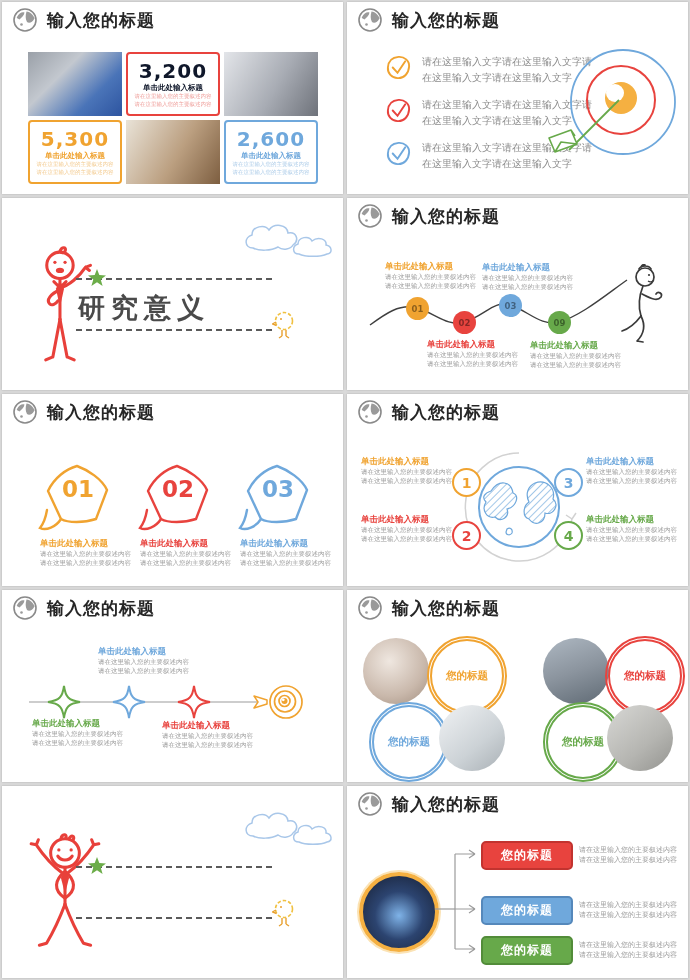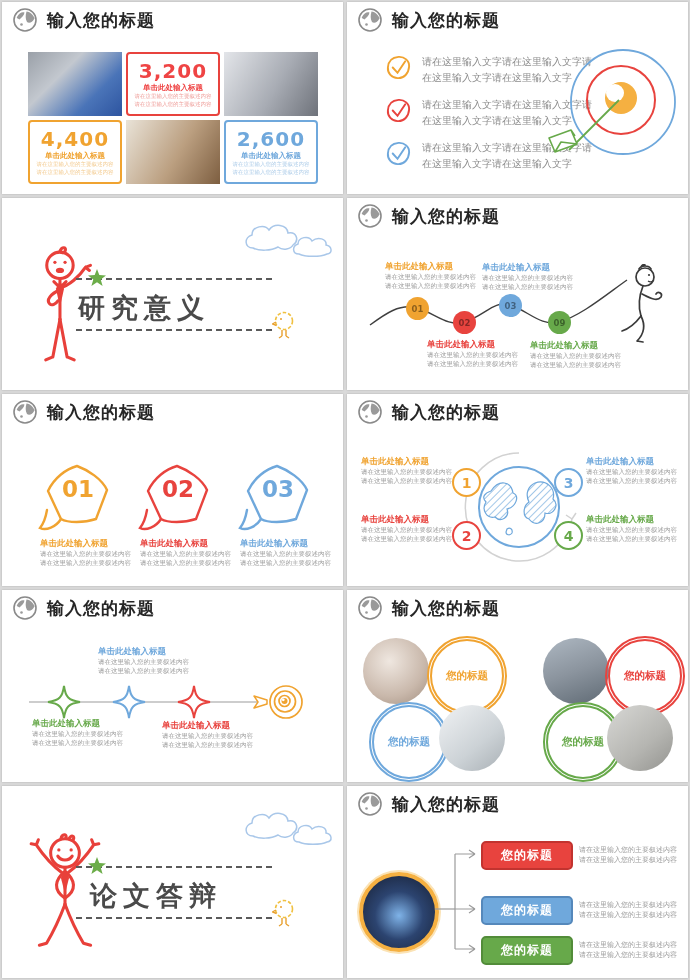--- a/index.html
+++ b/index.html
@@ -19,21 +19,21 @@
     grid-template-columns:repeat(3,1fr);grid-auto-rows:1fr;gap:4px;}
   .photo{background:#ccc;}
   .ph-car{background:linear-gradient(135deg,#9aa0a8 0%,#c3c8cf 35%,#4a74b8 70%,#2d54a0 100%);}
   .ph-tablet{background:linear-gradient(120deg,#e3e5e9 0%,#a8acb4 55%,#6e727a 100%);}
   .ph-laptop{background:linear-gradient(120deg,#e9e3d8 0%,#bb9f80 55%,#7d5e40 100%);}
   .stat{border:2.5px solid;border-radius:4px;display:flex;flex-direction:column;align-items:center;
     justify-content:center;text-align:center;padding:2px;}
   .stat .val{font-size:20px;font-weight:bold;letter-spacing:1px;line-height:1.1;}
   .stat .sl{font-size:7.5px;font-weight:bold;margin-top:1px;}
   .stat .sd{font-size:5.5px;line-height:1.35;}
-  .st-red{border-color:#E8433E}.st-red .val,.st-red .sl{color:#ef4444}.st-red .sd{color:#efa09c}
+  .st-red{border-color:#E8433E}.st-red .val,.st-red .sl{color:#0f172a}.st-red .sd{color:#efa09c}
   .st-yellow{border-color:#F0A330}.st-yellow .val,.st-yellow .sl{color:#F0A330}.st-yellow .sd{color:#f3cb90}
   .st-blue{border-color:#6FA8DC}.st-blue .val,.st-blue .sl{color:#6FA8DC}.st-blue .sd{color:#aecde9}
   
   .chkrow{position:absolute;left:38px;display:flex;gap:10px;align-items:flex-start;}
   .chktxt{font-size:10px;color:#8c8c8c;line-height:1.55;width:170px;}
   
   .dashline{position:absolute;border-top:2px dashed #5a5a5a;width:196px;left:74px;}
   .bighead{position:absolute;font-size:27px;font-weight:600;color:#4a4a4a;letter-spacing:6px;}
   
   .tl-dot{position:absolute;width:23px;height:23px;border-radius:50%;display:flex;align-items:center;
@@ -101,21 +101,21 @@
     <div class="s1grid">
       <div class="photo ph-car"></div>
       <div class="stat st-red">
         <div class="val">3,200</div>
         <div class="sl">单击此处输入标题</div>
         <div class="sd">请在这里输入您的主要叙述内容</div>
         <div class="sd">请在这里输入您的主要叙述内容</div>
       </div>
       <div class="photo ph-tablet"></div>
       <div class="stat st-yellow">
-        <div class="val">4,400</div>
+        <div class="val">5,300</div>
         <div class="sl">单击此处输入标题</div>
         <div class="sd">请在这里输入您的主要叙述内容</div>
         <div class="sd">请在这里输入您的主要叙述内容</div>
       </div>
       <div class="photo ph-laptop"></div>
       <div class="stat st-blue">
         <div class="val">2,600</div>
         <div class="sl">单击此处输入标题</div>
         <div class="sd">请在这里输入您的主要叙述内容</div>
         <div class="sd">请在这里输入您的主要叙述内容</div>
@@ -423,21 +423,20 @@
         <path d="M40,72 C46,88 52,100 58,110 M58,110 L65,112"></path>
       </g>
       <circle cx="34" cy="19" r="1.6" fill="#E8403A"></circle>
       <circle cx="46" cy="19" r="1.6" fill="#E8403A"></circle>
       <path d="M40,38 L36,46 L40,62 L44,46 Z" fill="#E8403A"></path>
     </svg>
     <div class="dashline" style="top:80px"></div>
     <svg class="abs" style="left:86px;top:71px" width="18" height="17" viewBox="0 0 18 17">
         <use href="#star-green"></use>
       </svg>
-    <div class="bighead" style="left:88px;top:92px">论文答辩</div>
     <div class="dashline" style="top:131px"></div>
     <svg class="abs" style="left:270px;top:112px" width="24" height="30" viewBox="0 0 24 30">
         <use href="#chick"></use>
       </svg>
   </div>
 
   <div class="slide">
     <div class="head">
       <svg width="26" height="26" viewBox="0 0 26 26">
           <use href="#globe-head"></use>

